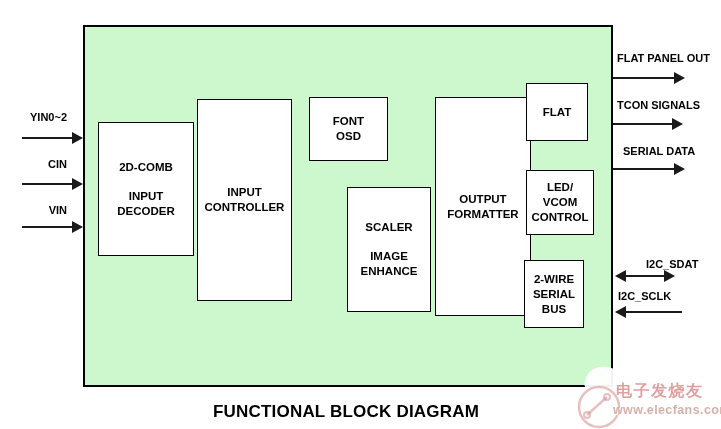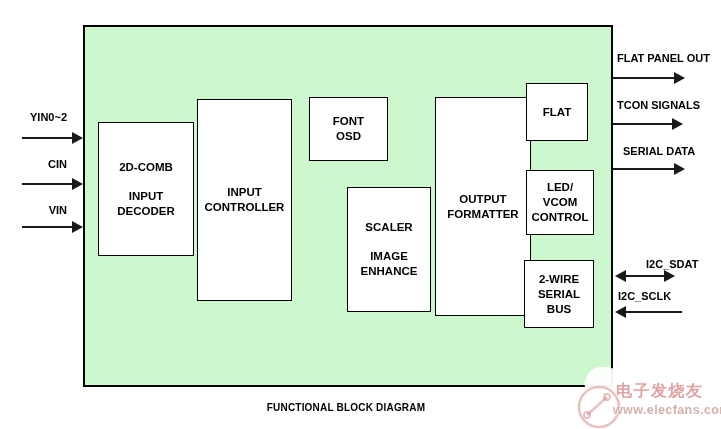--- a/index.html
+++ b/index.html
@@ -25,21 +25,21 @@
     font-weight:bold;font-size:11.5px;line-height:15px;color:#000;
     box-sizing:border-box;
   }
   .b-decoder{left:98px;top:122px;width:96px;height:134px;}
   .b-input{left:197px;top:99px;width:95px;height:202px;}
   .b-fontosd{left:309px;top:97px;width:79px;height:64px;}
   .b-scaler{left:304px;top:187px;width:84px;height:125px;margin-left:43px;}
   .b-output{left:435px;top:97px;width:96px;height:219px;}
   .b-tcon{left:526px;top:83px;width:62px;height:58px;}
   .b-ledvcom{left:526px;top:170px;width:68px;height:65px;}
-  .b-serialbus{left:524px;top:260px;width:70px;height:68px;}
+  .b-serialbus{left:524px;top:260px;width:60px;height:68px;}
   .bl{display:block;}
   .bl.gap{margin-top:14px;}
   
   .plabel{
     position:absolute;
     font-weight:bold;font-size:11px;color:#000;white-space:nowrap;
   }
   .plabel.pl-left{left:0;width:67px;text-align:right;}
   .pl-yin{top:111px;}
   .pl-cin{top:158px;}
@@ -65,21 +65,21 @@
   .a-cin{left:22px;top:183px;width:50px;}
   .a-vin{left:22px;top:226px;width:50px;}
   .a-flat{left:613px;top:77px;width:61px;}
   .a-tconsig{left:613px;top:123px;width:59px;}
   .a-serialdata{left:613px;top:168px;width:61px;}
   .a-sdat{left:626px;top:275px;width:38px;}
   .a-sclk{left:626px;top:311px;width:56px;}
   
   .caption{
     position:absolute;left:83px;top:402px;width:526px;text-align:center;
-    font-weight:bold;font-size:10px;color:#000;letter-spacing:0.2px;
+    font-weight:bold;font-size:17px;color:#000;letter-spacing:0.2px;
   }
   
   .wm-swoosh{
     position:absolute;left:586px;top:366px;width:34px;height:30px;
     background:#fff;opacity:0.95;
     border-radius:70% 30% 60% 40% / 60% 40% 70% 30%;
     transform:rotate(18deg);
   }
   .wm-logo{position:absolute;left:574px;top:382px;}
   .wm-brand{

